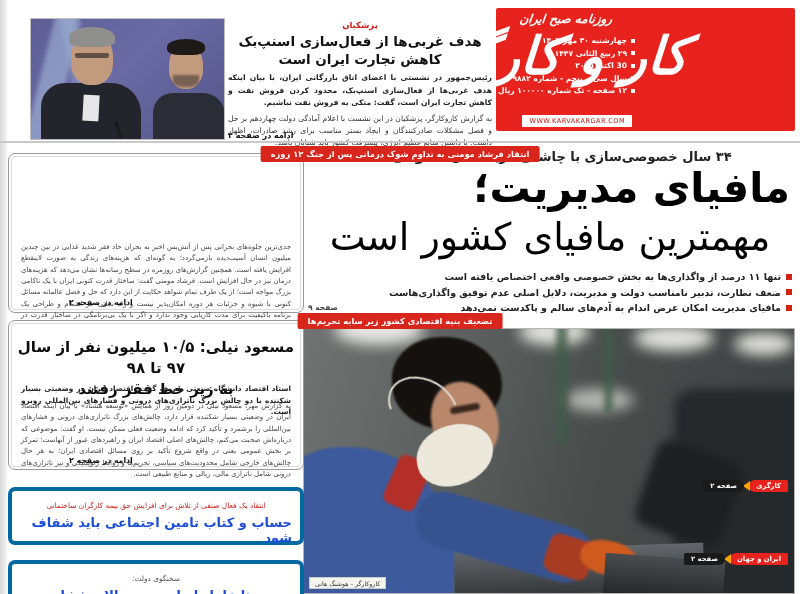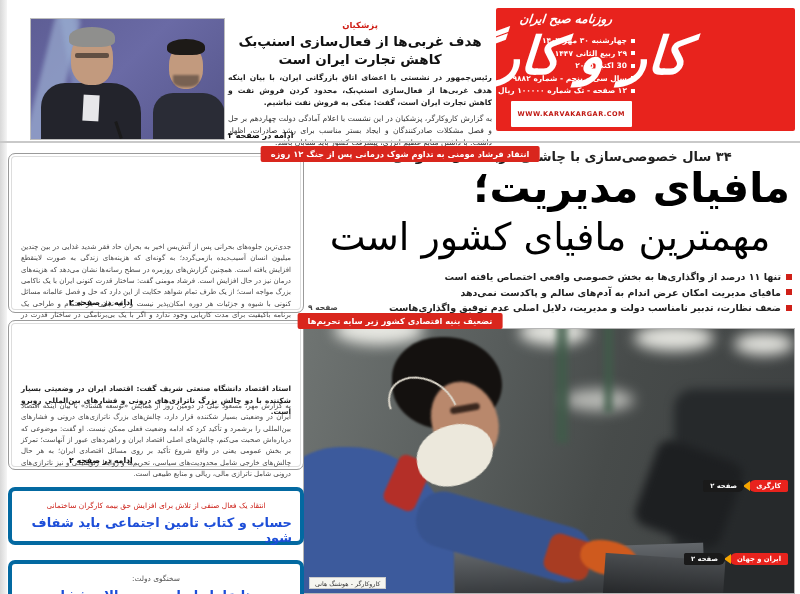--- a/index.html
+++ b/index.html
@@ -28,21 +28,21 @@
     white-space:nowrap;
   }
   .masthead-info { position:absolute; top:28px; right:160px; width:135px; }
   .info-line {
     display:flex; align-items:center; gap:4px; justify-content:flex-start;
     font-size:7.5px; font-weight:bold; margin-bottom:3.5px; white-space:nowrap;
   }
   .sq { width:4px; height:4px; background:#fff; flex:0 0 auto; }
   .masthead-site {
     position:absolute; bottom:4px; right:163px; background:#fff; color:#c01812;
-    font-size:6.5px; font-weight:bold; padding:9px 7px; border-radius:1px;
+    font-size:6.5px; font-weight:normal; padding:2px 7px; border-radius:1px;
     letter-spacing:0.5px;
   }
 
   
   .photo-top {
     left:30px; top:18px; width:195px; height:122px;
     background:linear-gradient(135deg,#5e5e95 0%,#6a6aa5 45%,#55558a 100%);
     border:1px solid #bdbdbd; overflow:hidden;
   }
   .photo-top .wave1 { position:absolute; left:8px; top:-10px; width:26px; height:150px;
@@ -239,25 +239,25 @@
   <div class="abs lead-kicker">۳۴ سال خصوصی‌سازی با چاشنی فربه شدن خصولتی‌ها</div>
   <div class="abs lead-h1">مافیای مدیریت؛</div>
   <div class="abs lead-h2">مهمترین مافیای کشور است</div>
   <div class="abs lead-bullets">
     <div class="bullet-row">
         <span class="rsq"></span>
         <span>تنها ۱۱ درصد از واگذاری‌ها به بخش خصوصی واقعی اختصاص یافته است</span>
       </div>
     <div class="bullet-row">
         <span class="rsq"></span>
-        <span>مافیای مدیریت امکان عرض اندام به آدم‌های سالم و پاکدست نمی‌دهد</span>
+        <span>ضعف نظارت، تدبیر نامناسب دولت و مدیریت، دلایل اصلی عدم توفیق واگذاری‌هاست</span>
       </div>
     <div class="bullet-row">
         <span class="rsq"></span>
-        <span>ضعف نظارت، تدبیر نامناسب دولت و مدیریت، دلایل اصلی عدم توفیق واگذاری‌هاست</span>
+        <span>مافیای مدیریت امکان عرض اندام به آدم‌های سالم و پاکدست نمی‌دهد</span>
       </div>
   </div>
   <div class="abs page-ref">صفحه ۹</div>
 
   <div class="abs photo-main">
     <div class="pm-light" style="left:30px; top:-14px; width:90px; height:30px;"></div>
     <div class="pm-light" style="left:215px; top:-10px; width:70px; height:26px;"></div>
     <div class="pm-light" style="left:330px; top:-4px; width:80px; height:26px;"></div>
     <div class="pm-light" style="left:430px; top:4px; width:60px; height:22px;"></div>
     <div class="pm-light" style="left:260px; top:60px; width:70px; height:22px; opacity:.65;"></div>
@@ -282,20 +282,24 @@
   </div>
 
   <div class="abs banner art1-banner">انتقاد فرشاد مومنی به تداوم شوک درمانی پس از جنگ ۱۲ روزه</div>
   <div class="abs art-box art1">
     <div class="art-body" style="top:88px;">جدی‌ترین جلوه‌های بحرانی پس از آتش‌بس اخیر به بحران حاد فقر شدید غذایی در بین چندین میلیون انسان آسیب‌دیده بازمی‌گردد؛ به گونه‌ای که هزینه‌های زندگی به صورت لاینقطع افزایش یافته است. همچنین گزارش‌های روزمره در سطح رسانه‌ها نشان می‌دهد که هزینه‌های درمان نیز در حال افزایش است. فرشاد مومنی گفت: ساختار قدرت کنونی ایران با یک ناکامی بزرگ مواجه است؛ از یک طرف تمام شواهد حکایت از این دارد که حل و فصل عالمانه مسائل کنونی با شیوه و جزئیات هر دوره امکان‌پذیر نیست و راه نجاتی جز اهتمام و طراحی یک برنامه باکیفیت برای مدت کاریابی وجود ندارد و اگر با یک بی‌برنامگی در ساختار قدرت در زمینه آن مواجه باشیم به لوازم آن برنامه می‌رسیم.</div>
     <div class="art-continue" style="left:60px; bottom:5px;">ادامه در صفحه ۲</div>
   </div>
 
   <div class="abs banner art2-banner">تضعیف بنیه اقتصادی کشور زیر سایه تحریم‌ها</div>
   <div class="abs art-box art2">
+    <div class="art2-headline">
+      <span>مسعود نیلی: ۱۰/۵ میلیون نفر از سال ۹۷ تا ۹۸</span><br>
+      <span>به زیر خط فقر رفتند</span>
+    </div>
     <div class="art-lead" style="top:62px;">استاد اقتصاد دانشگاه صنعتی شریف گفت: اقتصاد ایران در وضعیتی بسیار شکننده با دو چالش بزرگ ناترازی‌های درونی و فشارهای بین‌المللی روبرو است.</div>
     <div class="art-body" style="top:80px;">به گزارش مهر، مسعود نیلی در دومین روز از همایش «توسعه هشتاد» با بیان اینکه اقتصاد ایران در وضعیتی بسیار شکننده قرار دارد، چالش‌های بزرگ ناترازی‌های درونی و فشارهای بین‌المللی را برشمرد و تأکید کرد که ادامه وضعیت فعلی ممکن نیست. او گفت: موضوعی که درباره‌اش صحبت می‌کنم، چالش‌های اصلی اقتصاد ایران و راهبردهای عبور از آنهاست؛ تمرکز بر بخش عمومی یعنی در واقع شروع تأکید بر روی مسائل اقتصادی ایران؛ به هر حال چالش‌های خارجی شامل محدودیت‌های سیاسی، تحریم‌ها و روابط ژئوپلتیکی و نیز ناترازی‌های درونی شامل ناترازی مالی، ریالی و منابع طبیعی است.</div>
     <div class="art-continue" style="left:60px; bottom:4px;">ادامه در صفحه ۲</div>
   </div>
 
   <div class="abs tagrow tagrow1">
     <span class="tag-red">کارگری</span>
     <span class="tag-chev"></span>
     <span class="tag-black">صفحه ۲</span>
   </div>

